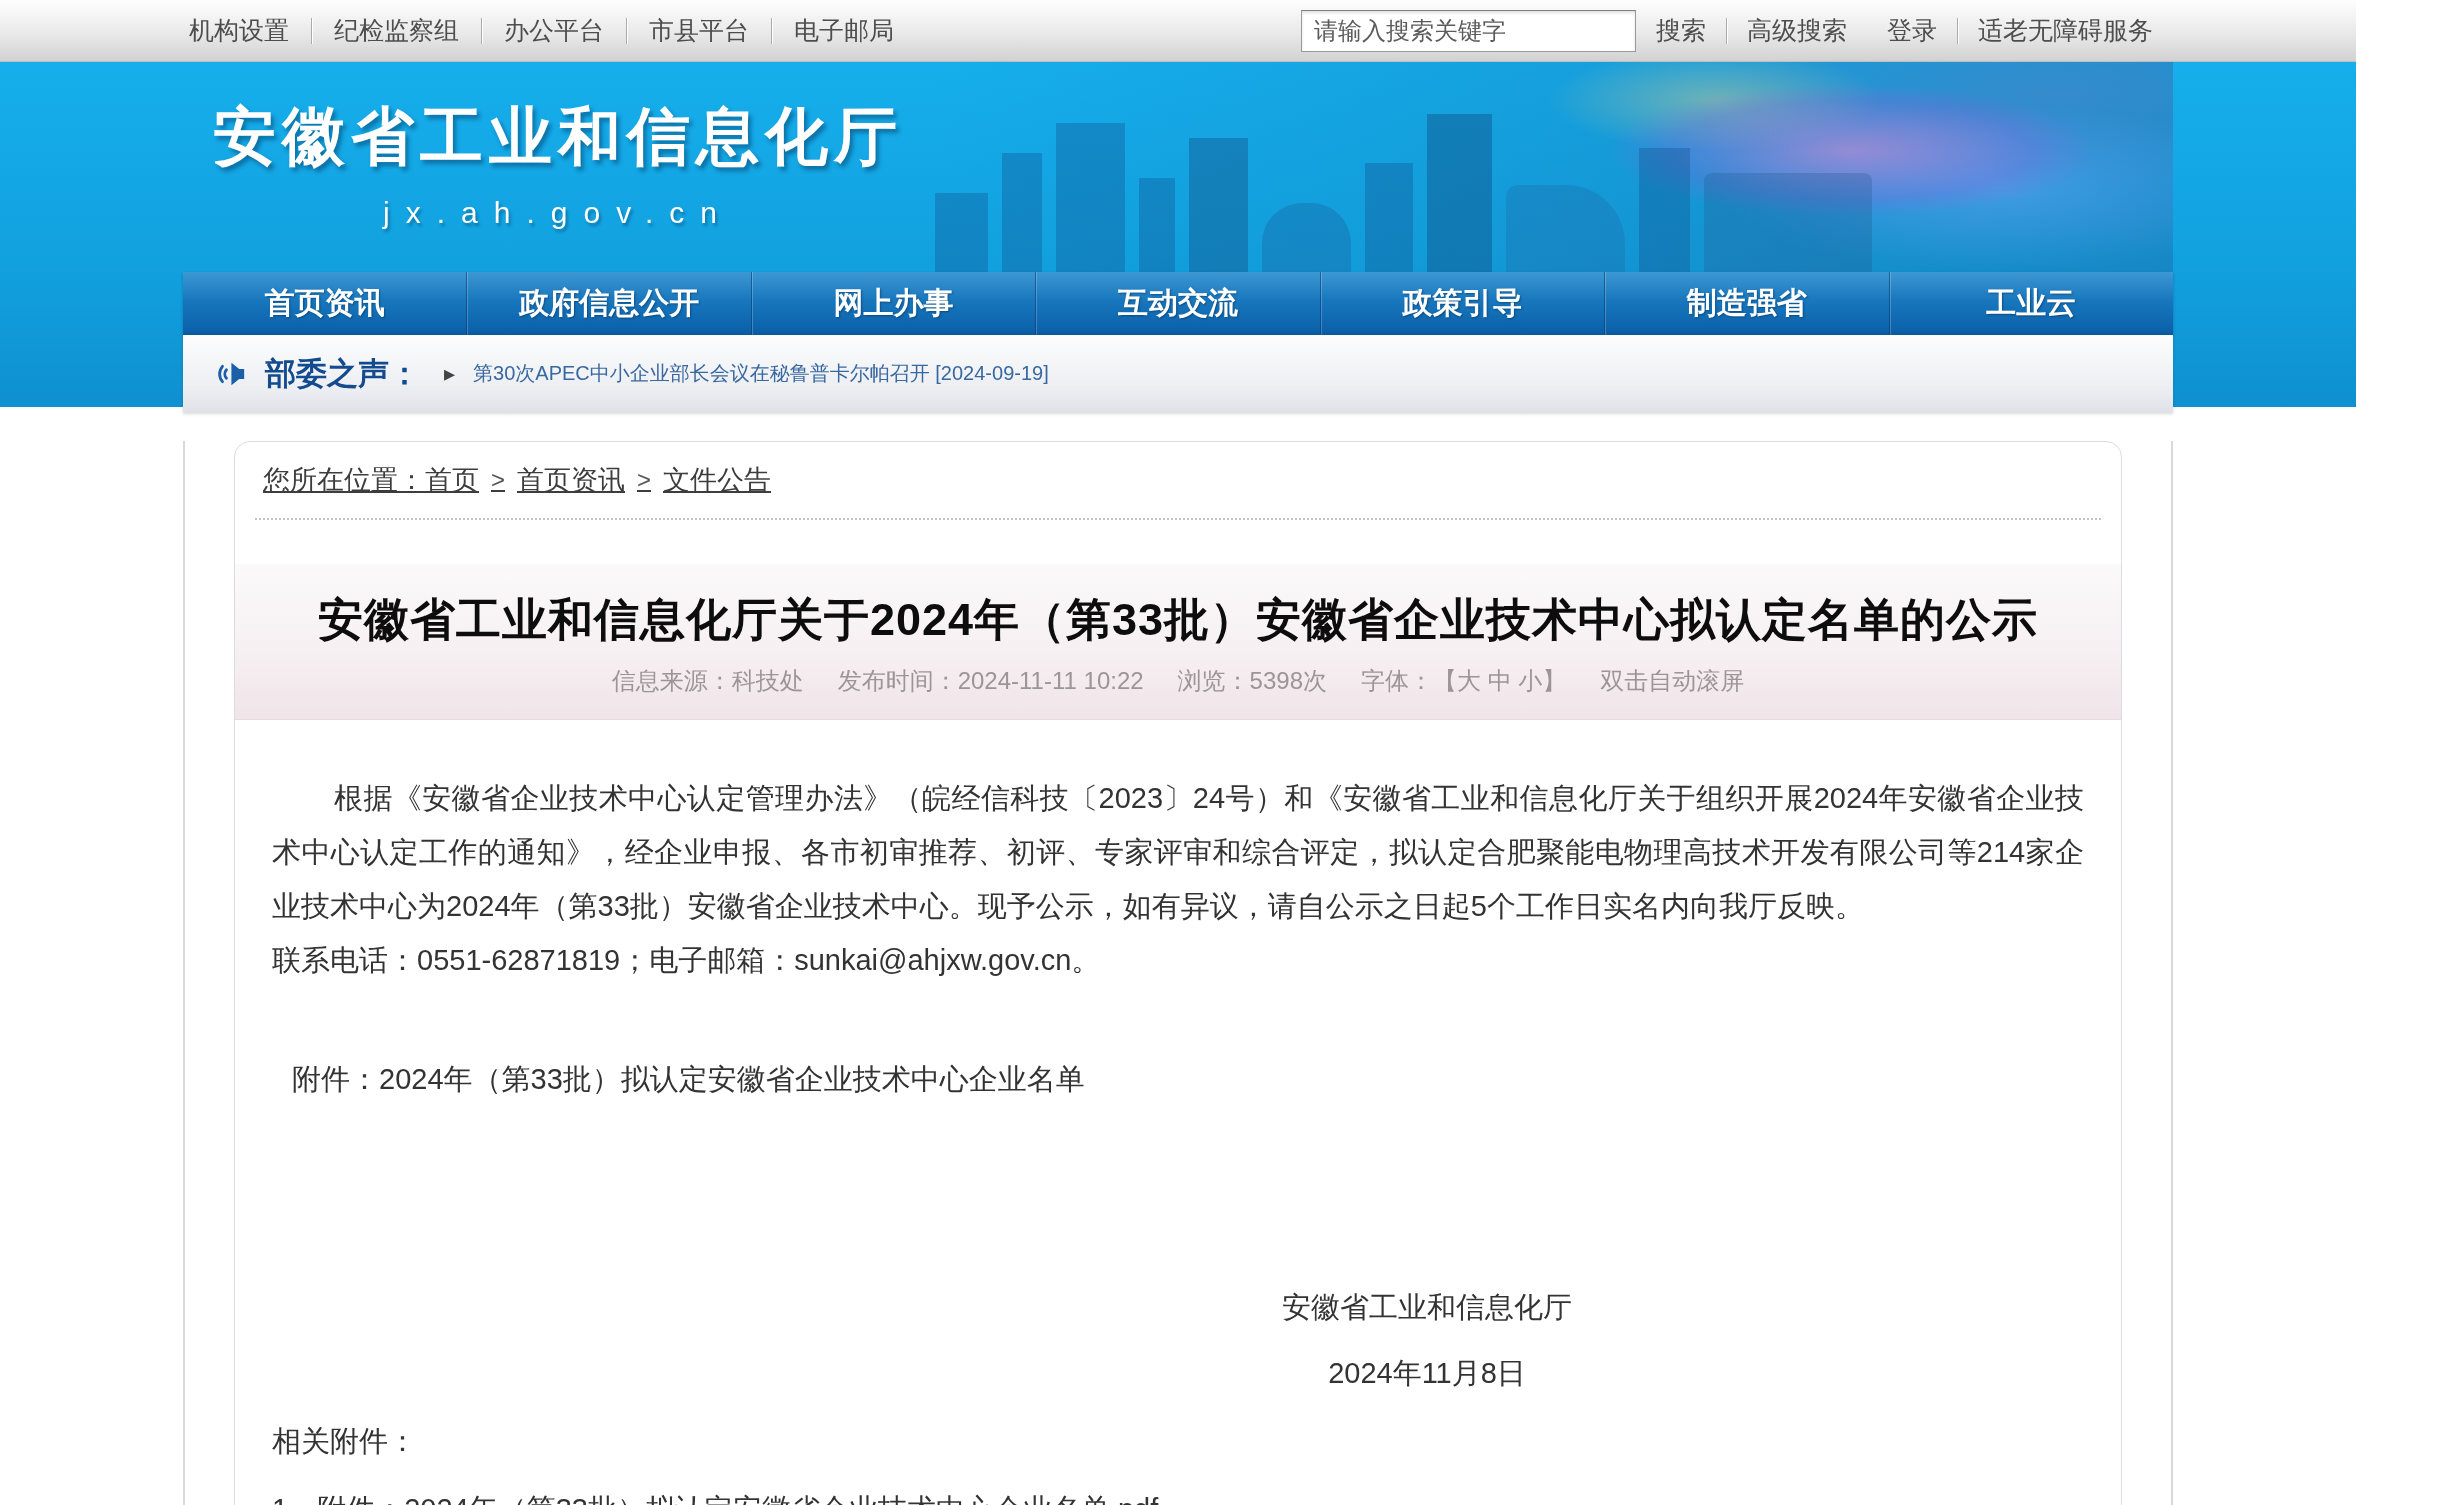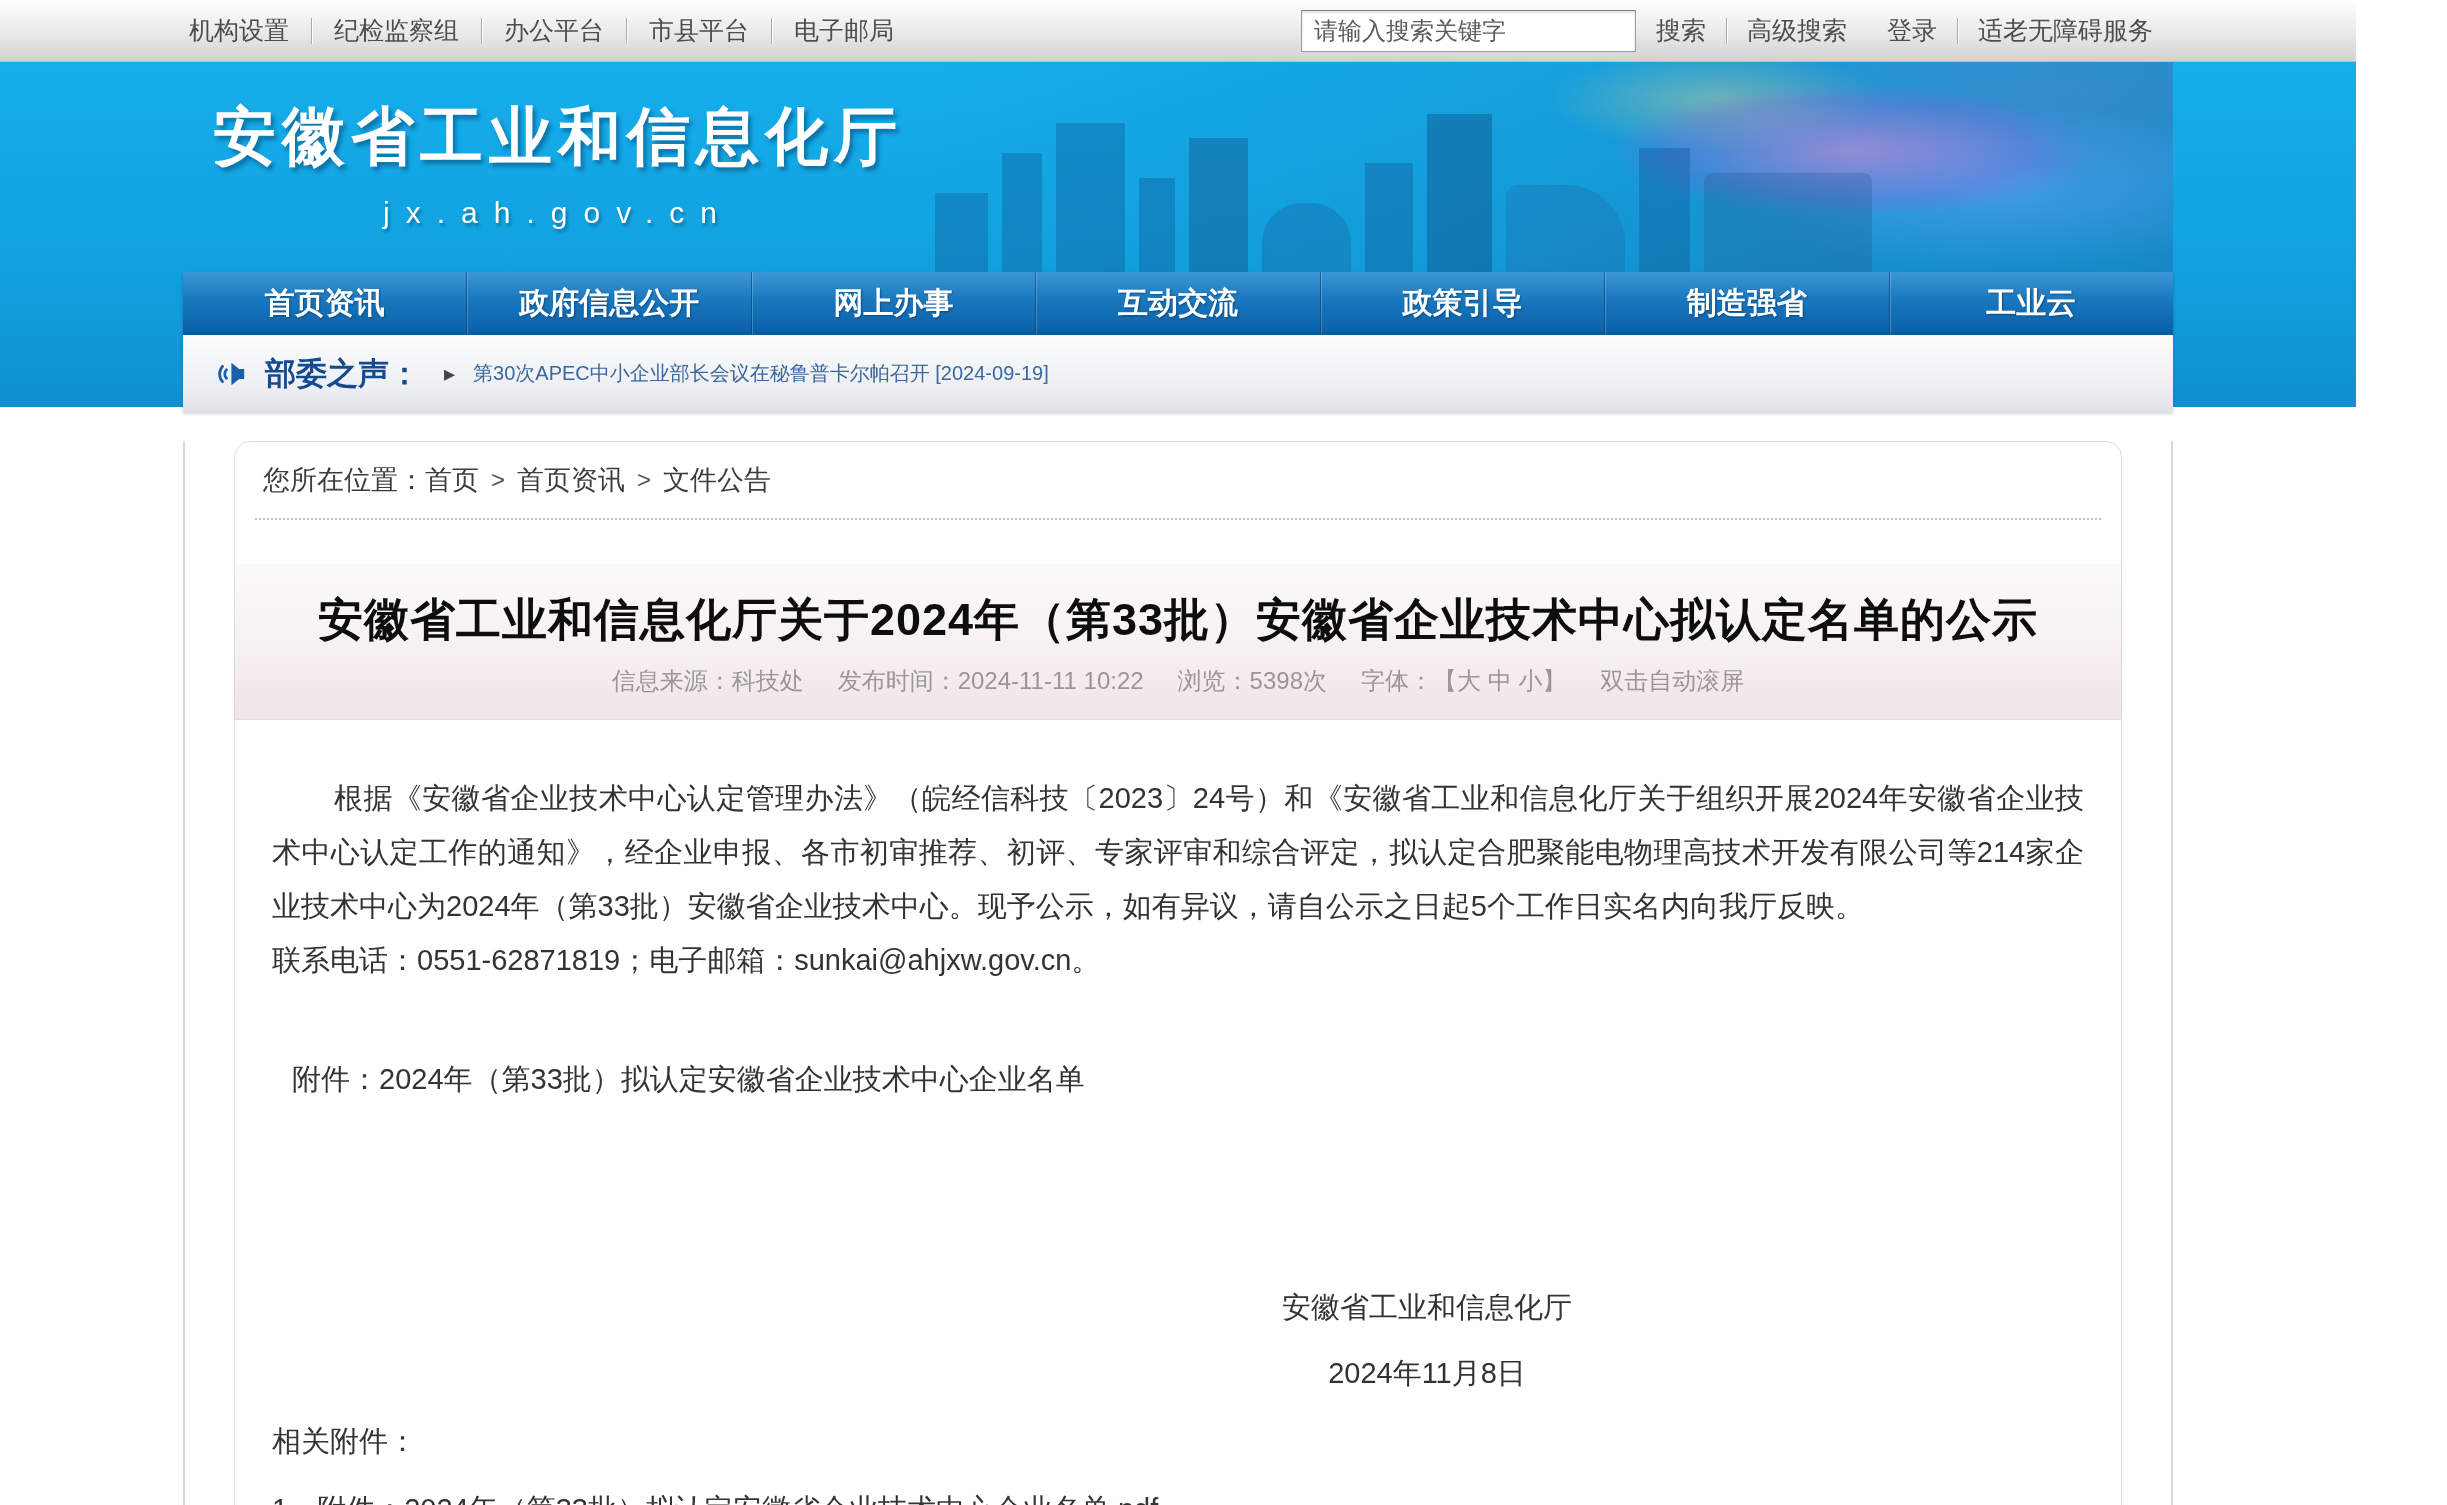--- a/index.html
+++ b/index.html
@@ -96,21 +96,21 @@
     width:1990px;margin:0 auto;min-height:1100px;
     border-left:2px solid #d9d9d9;border-right:2px solid #d9d9d9;
     box-sizing:border-box;
   }
   .article-box{
     margin:34px 49px 0 49px;border:1px solid #d9dde3;border-radius:16px 16px 0 0;
     background:#fff;min-height:1059px;box-sizing:border-box;
   }
   .breadcrumb{
     display:flex;align-items:center;padding:20px 28px 16px 28px;
-    font-size:27px;color:#3d3d3d;
+    font-size:27px;color:#3d3d3d;text-decoration:underline;
   }
   .crumb-label{white-space:nowrap;}
   .crumb-link{color:#3d3d3d;cursor:pointer;white-space:nowrap;}
   .crumb-sep{margin:0 12px;color:#555;font-size:24px;}
   .dotted-divider{border-top:2px dotted #c3c3c3;margin:4px 20px 0 20px;height:0;}
   .title-band{
     margin-top:44px;
     background:linear-gradient(#fbfafa,#f6eff1 60%,#f0e4e8);
     border-bottom:1px solid #ead9de;
     padding:26px 40px 22px 40px;text-align:center;

